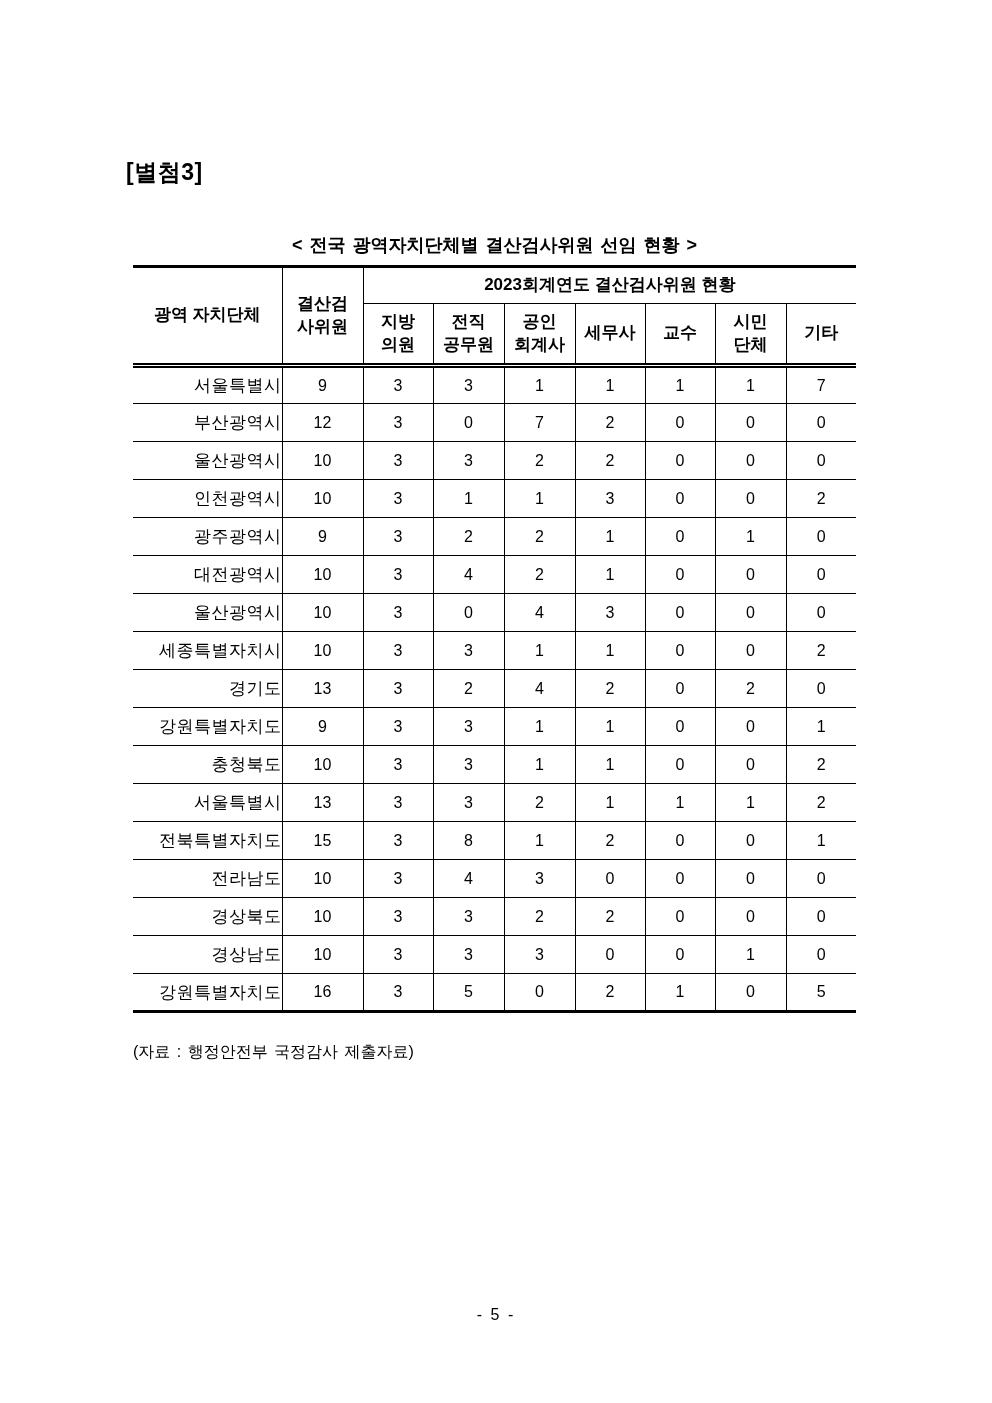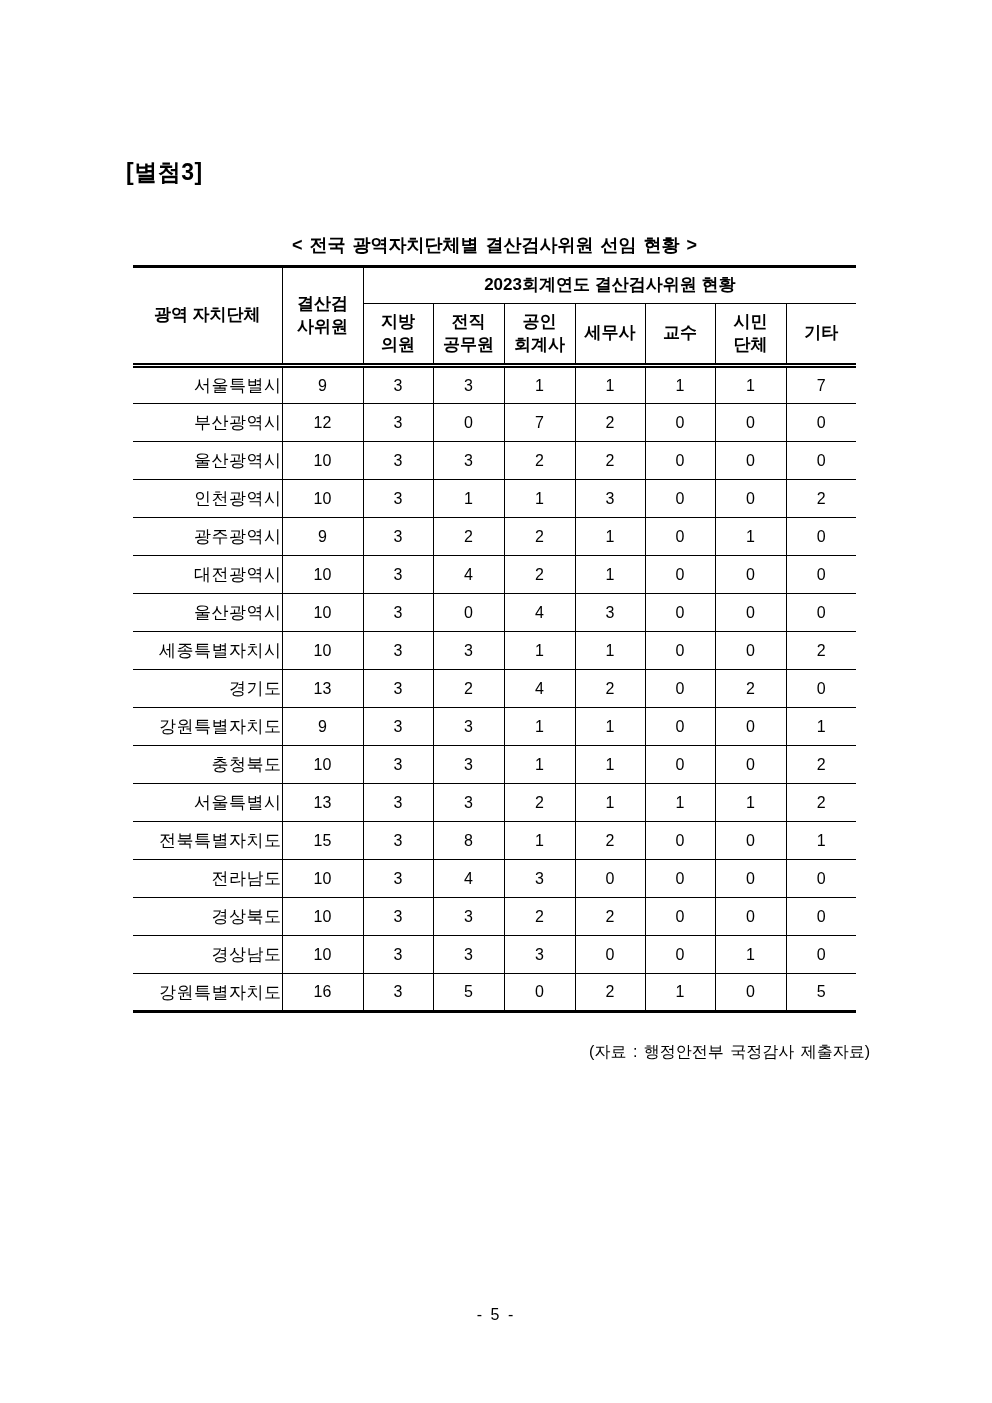--- a/index.html
+++ b/index.html
@@ -38,21 +38,21 @@
   }
   .committee thead tr.grouprow th { height: 37px; }
   .committee thead tr.subhead th { height: 62px; }
   .committee tbody th, .committee tbody td { height: 38px; }
   .committee tbody tr:first-child th,
   .committee tbody tr:first-child td { border-top: 5px double #000; }
   .committee tbody th { font-weight: normal; font-size: 17px; letter-spacing: 0.5px; text-align: right; }
   .committee tbody td { font-weight: normal; font-size: 16px; }
   .source-note {
     position: absolute; left: 133px; top: 1042px; width: 737px;
-    text-align: right; font-size: 16px; word-spacing: 2px;
+    text-align: left; font-size: 16px; word-spacing: 2px;
   }
   .page-number {
     position: absolute; left: 0; top: 1306px; width: 992px;
     text-align: center; font-size: 16px; letter-spacing: 2px;
   }
 </style>
 </head>
 <body>
 
 <div class="attachment">[별첨3]</div>

